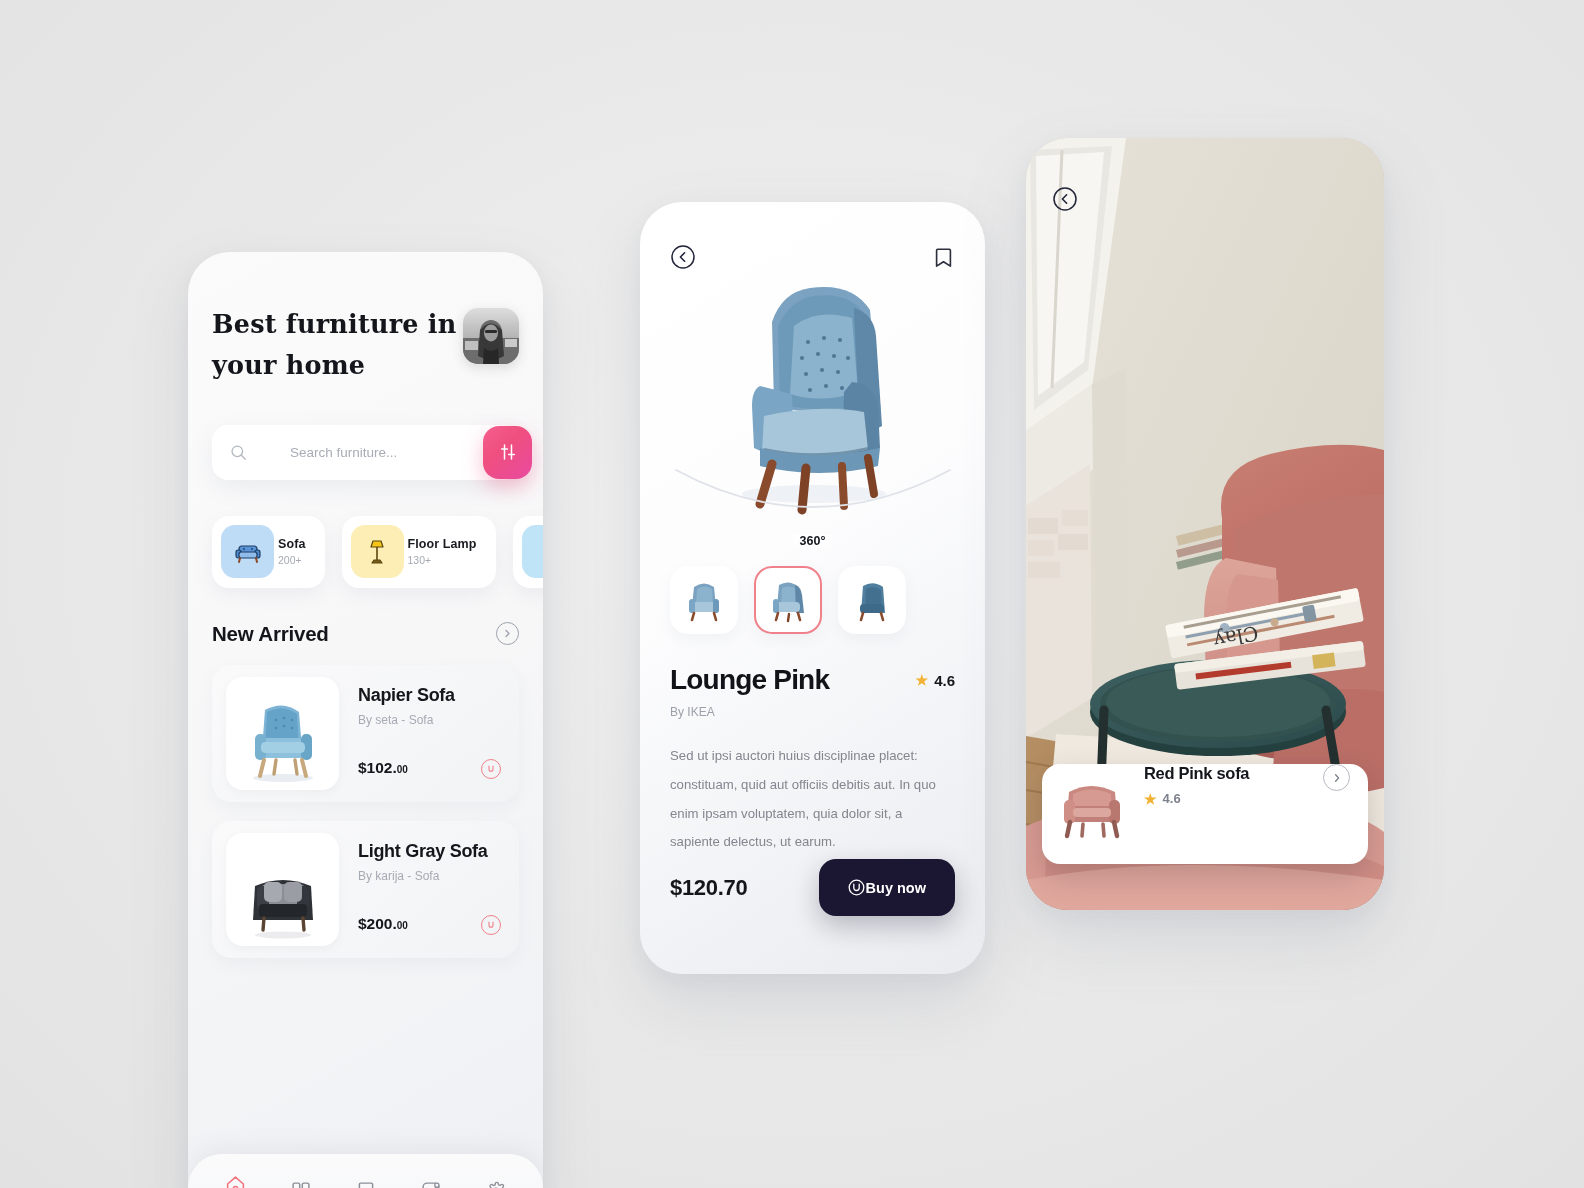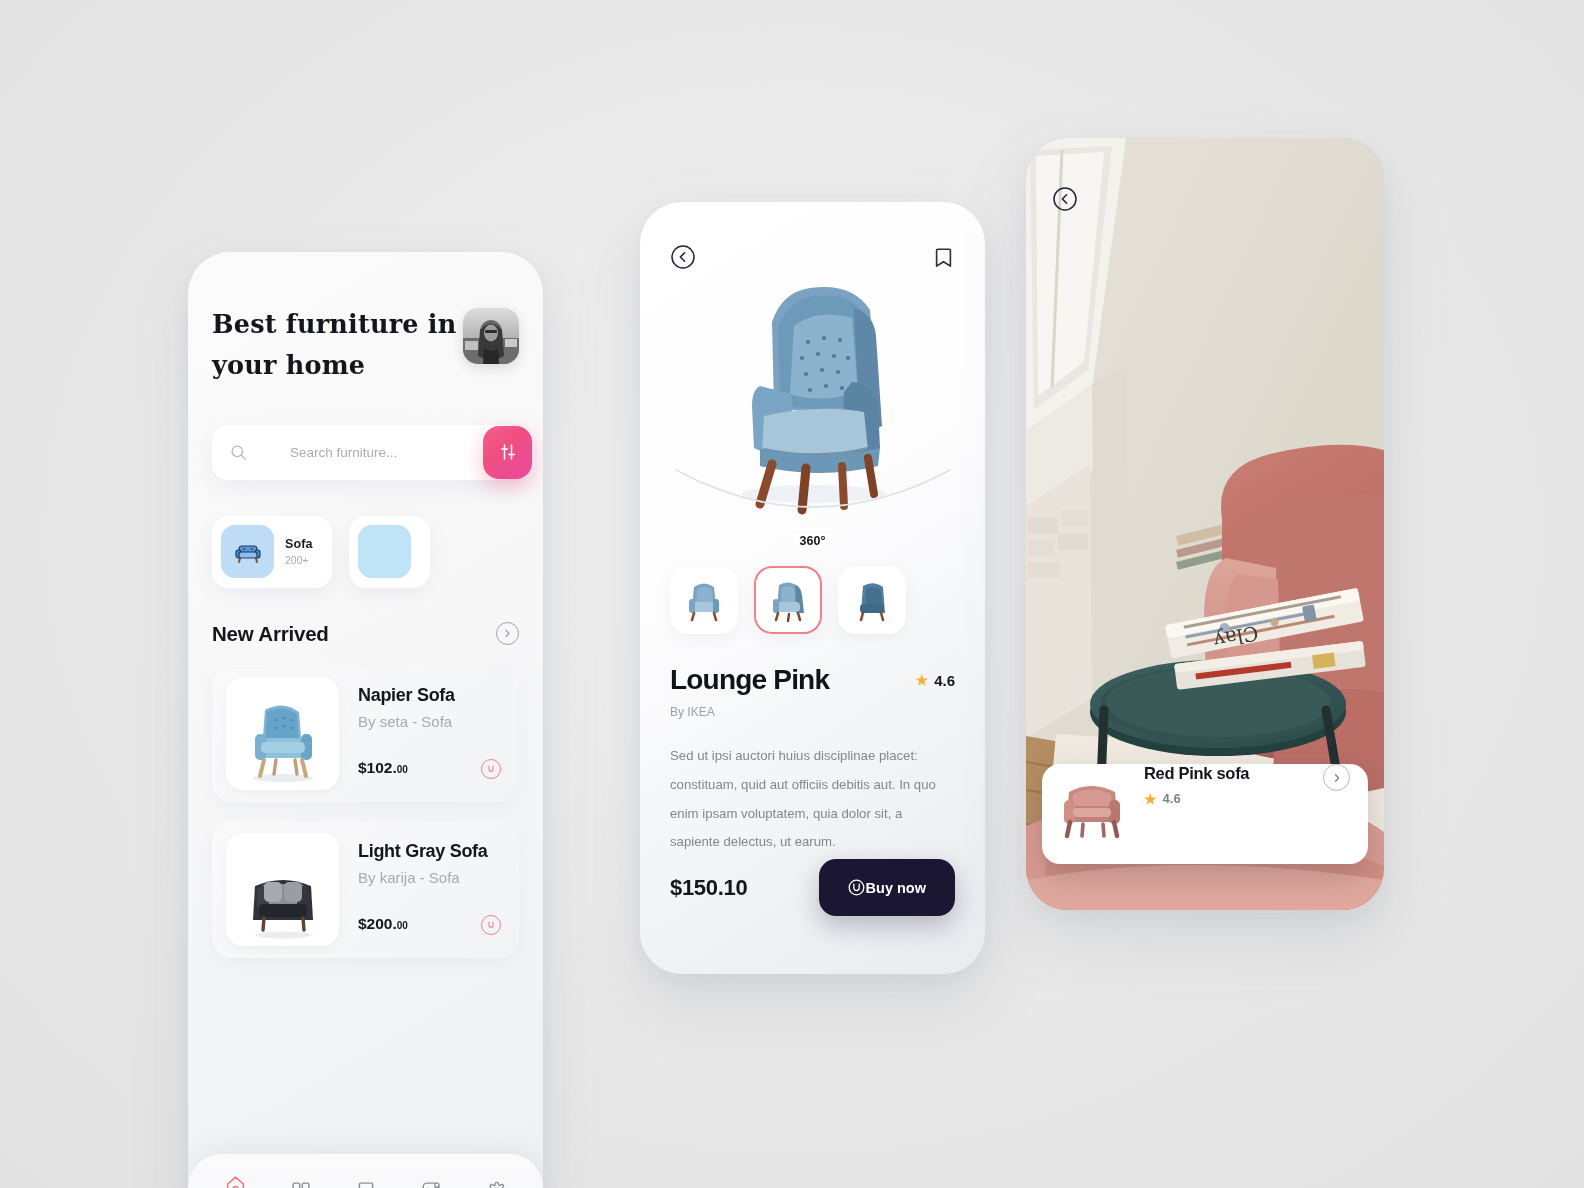--- a/index.html
+++ b/index.html
@@ -52,21 +52,21 @@
     border-radius: 16px; border: 0; cursor: pointer;
     background: linear-gradient(140deg,#f45f8f 0%,#ef4f7e 40%,#e94aa0 100%);
     display: flex; align-items: center; justify-content: center;
     box-shadow: 0 8px 20px rgba(236,80,130,.34);
   }
 
   
   .cats { margin-top: 36px; display: flex; gap: 17px; }
   .cat {
     flex: 0 0 auto; background: #fff; border-radius: 17px;
-    height: 72px; display: flex; align-items: center; gap: 11px;
+    height: 72px; display: flex; align-items: center; gap: 4px;
     padding: 0 19px 0 9px;
     box-shadow: 0 7px 18px rgba(120,125,140,.09);
   }
   .cat-ic {
     width: 53px; height: 53px; border-radius: 14px; flex: 0 0 auto;
     display: flex; align-items: center; justify-content: center; font-size: 25px;
   }
   .cat-name { font-size: 12.5px; font-weight: 700; color: #1a1c22; letter-spacing:.1px; }
   .cat-cnt { font-size: 10.5px; color: #a6aab4; margin-top: 3px; }
 
@@ -87,21 +87,21 @@
     height: 137px; display: flex; align-items: center; padding: 12px 14px;
     box-shadow: 0 6px 16px rgba(120,125,140,.07);
   }
   .pthumb {
     width: 113px; height: 113px; border-radius: 17px; background: #fff;
     flex: 0 0 auto; display: flex; align-items: flex-end; justify-content: center;
     overflow: hidden; box-shadow: 0 3px 9px rgba(120,125,140,.07);
   }
   .pinfo { flex: 1; padding-left: 19px; position: relative; height: 113px; }
   .pname { font-size: 18px; font-weight: 700; color: #14161c; margin-top: 8px; letter-spacing:-.3px; }
-  .pby { font-size: 15px; color: #a6aab4; margin-top: 7px; }
+  .pby { font-size: 12px; color: #a6aab4; margin-top: 7px; }
   .pprice { position: absolute; bottom: 13px; left: 19px; font-size: 15.5px; font-weight: 700; color: #14161c; }
   .pprice small { font-size: 10px; }
   .pcart {
     position: absolute; bottom: 11px; right: 4px; width: 20px; height: 20px;
     border-radius: 50%; border: 1.4px solid #f0808a; cursor: pointer;
     display: flex; align-items: center; justify-content: center;
   }
 
   
   .bnav {
@@ -252,20 +252,33 @@
               <circle cx="11" cy="12" r=".9" fill="#1d3f66"></circle>
                 <circle cx="19" cy="12" r=".9" fill="#1d3f66"></circle>
             </svg>
           </div>
           <div>
             <div class="cat-name">Sofa</div>
             <div class="cat-cnt">200+</div>
           </div>
         </div>
 
+        <div class="cat">
+          <div class="cat-ic" style="background:#fceeb5">
+            <svg width="30" height="30" viewBox="0 0 30 30">
+              <path d="M11 4 h8 l2 6 h-12 z" fill="#f5c518" stroke="#5b4510" stroke-width="1.2" stroke-linejoin="round"></path>
+              <line x1="15" y1="10" x2="15" y2="23" stroke="#5b4510" stroke-width="1.6"></line>
+              <path d="M10 26 h10 l-2 -3 h-6 z" fill="#7a5c18" stroke="#5b4510" stroke-width="1.2" stroke-linejoin="round"></path>
+            </svg>
+          </div>
+          <div>
+            <div class="cat-name">Floor Lamp</div>
+            <div class="cat-cnt">130+</div>
+          </div>
+        </div>
 
         <div class="cat">
           <div class="cat-ic" style="background:#bfe3f7">
             
           </div>
 
         </div>
       </div>
 
       <div class="sec-head">
@@ -490,21 +503,21 @@
         <div class="d-title">Lounge Pink</div>
         <div class="d-rate">
           <span class="star">★</span>
           <span>4.6</span>
         </div>
       </div>
       <div class="d-by">By IKEA</div>
       <div class="d-desc">Sed ut ipsi auctori huius disciplinae placet: constituam, quid aut officiis debitis aut. In quo enim ipsam voluptatem, quia dolor sit, a sapiente delectus, ut earum.</div>
 
       <div class="d-foot">
-        <div class="d-price">$150.10</div>
+        <div class="d-price">$120.70</div>
         <button class="buy-btn">
           <svg width="17" height="17" viewBox="0 0 17 17" fill="none">
             <circle cx="8.5" cy="8.5" r="7.3" stroke="#fff" stroke-width="1.3"></circle>
             <path d="M5.8 5.2 v3.6 a2.7 2.7 0 0 0 5.4 0 V5.2" stroke="#fff" stroke-width="1.3" fill="none" stroke-linecap="round"></path>
           </svg>
           <span>Buy now</span>
         </button>
       </div>
     </div>
   </div>

